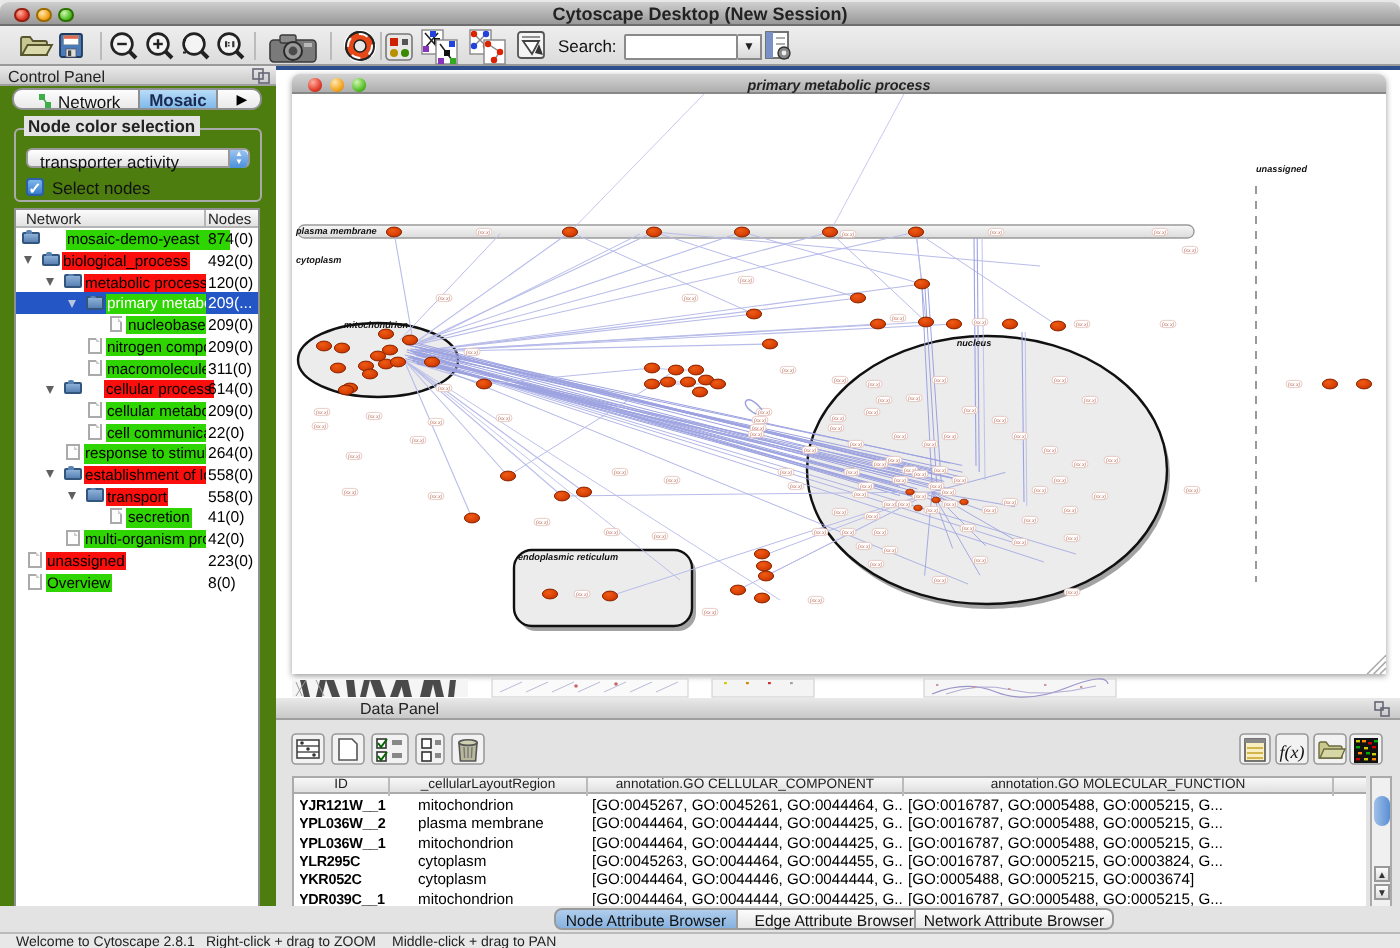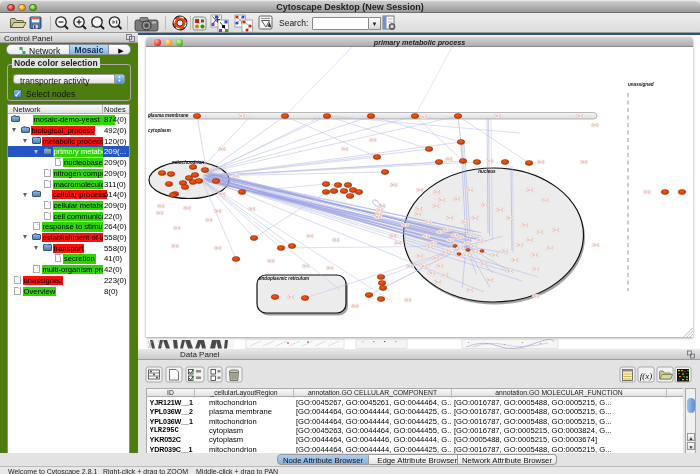--- a/index.html
+++ b/index.html
@@ -879,21 +879,21 @@
         <div style="left:149px;width:155px;">[GO:0044464, GO:0044444, GO:0044425, G...</div>
         <div style="left:307px;width:212px;">[GO:0016787, GO:0005488, GO:0005215, G...</div>
       </div>
       <div class="drow" style="top:27.70px;padding-left:36px;">
         <div style="left:2.5px;width:46px;font-weight:bold;font-size:7.2px;letter-spacing:-0.15px;">YPL036W__1</div>
         <div style="left:62px;width:84px;">mitochondrion</div>
         <div style="left:149px;width:155px;">[GO:0044464, GO:0044444, GO:0044425, G...</div>
         <div style="left:307px;width:212px;">[GO:0016787, GO:0005488, GO:0005215, G...</div>
       </div>
       <div class="drow" style="top:37.05px;">
-        <div style="left:2.5px;width:46px;font-weight:bold;font-size:7.2px;letter-spacing:-0.15px;font-family:Liberation Mono, monospace;">YLR295C</div>
+        <div style="left:2.5px;width:46px;font-weight:bold;font-size:7.2px;letter-spacing:-0.15px;">YLR295C</div>
         <div style="left:62px;width:84px;">cytoplasm</div>
         <div style="left:149px;width:155px;">[GO:0045263, GO:0044464, GO:0044455, G...</div>
         <div style="left:307px;width:212px;">[GO:0016787, GO:0005215, GO:0003824, G...</div>
       </div>
       <div class="drow" style="top:46.40px;padding-left:20px;">
         <div style="left:2.5px;width:46px;font-weight:bold;font-size:7.2px;letter-spacing:-0.15px;">YKR052C</div>
         <div style="left:62px;width:84px;">cytoplasm</div>
         <div style="left:149px;width:155px;">[GO:0044464, GO:0044446, GO:0044444, G...</div>
         <div style="left:307px;width:212px;">[GO:0005488, GO:0005215, GO:0003674]</div>
       </div>

